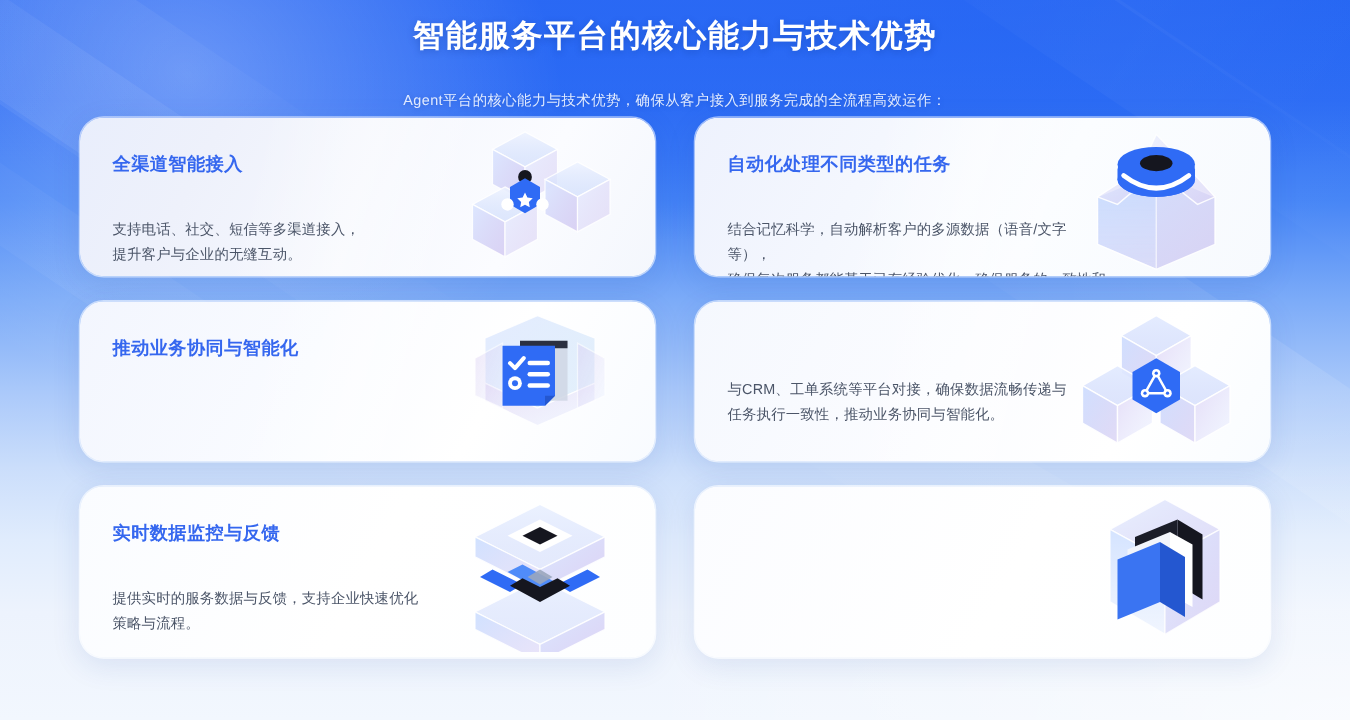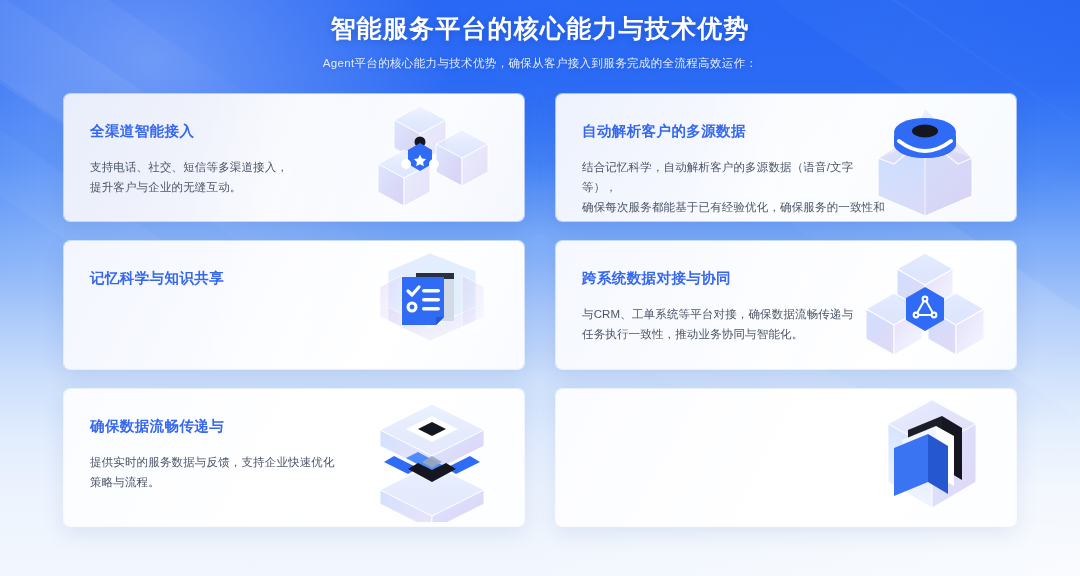--- a/index.html
+++ b/index.html
@@ -52,40 +52,40 @@
     background:radial-gradient(closest-side, rgba(255,255,255,.30), rgba(255,255,255,0));
     transform:rotate(25deg);
   }
   
   .header{ position:absolute; left:0; right:0; top:12px; text-align:center; z-index:4;}
   .h-title{
     font-size:25px; font-weight:700; color:#ffffff; letter-spacing:1.2px;
     text-shadow:0 1px 6px rgba(12,50,140,.32);
   }
   .h-sub{
-    margin-top:11px; font-size:11.5px; color:#e3ecff; letter-spacing:.35px;
+    margin-top:28px; font-size:11.5px; color:#e3ecff; letter-spacing:.35px;
     text-shadow:0 1px 4px rgba(12,50,140,.25);
   }
   
   .grid{
     position:absolute; left:63px; top:93px; width:954px;
     display:grid; grid-template-columns:462px 462px; gap:18px 30px;
     z-index:5;
   }
   .card{
-    position:relative; border-radius:7px; overflow:hidden;
+    position:relative; border-radius:20px; overflow:hidden;
     padding:28px 38px 22px 26px;
     box-shadow:0 6px 22px rgba(28,70,160,.10);
     border:1px solid rgba(255,255,255,.55);
   }
   .card .card-bg{ position:absolute; inset:0; z-index:0; }
   .card .card-body{ position:relative; z-index:2; width:330px;}
   .card-title{ font-size:14.5px; font-weight:700; color:#3567ef; letter-spacing:.4px; }
   .card-desc{
-    margin-top:16px; font-size:11.5px; line-height:1.75; color:#4b5568; letter-spacing:.15px;
+    margin-top:33px; font-size:11.5px; line-height:1.75; color:#4b5568; letter-spacing:.15px;
     white-space:pre-line;
   }
   .art{ position:absolute; right:16px; top:50%; transform:translateY(-50%); z-index:1; }
   .card.h1{ height:129px; }
   .card.h2{ height:130px; }
   .card.h3{ height:139px; }
 
   
   .surf-a{ background:linear-gradient(118deg,#e9eefc 0%,#eef1fb 22%,#f6f8fe 52%,#fbfcff 75%,#f4f7fd 100%); }
   .surf-b{ background:linear-gradient(118deg,#eef2fd 0%,#f4f7fe 30%,#fbfdff 60%,#f7fafe 100%); }
@@ -199,21 +199,21 @@
           </g>
 
           <ellipse cx="75" cy="52" rx="31" ry="14" fill="#2f6bf5"></ellipse>
           <path d="M44 44 a31 14 0 0 1 62 0 l0 8 a31 14 0 0 1 -62 0 z" fill="#2f6bf5"></path>
           <ellipse cx="75" cy="40" rx="31" ry="14" fill="#2f6bf5"></ellipse>
           <ellipse cx="75" cy="39" rx="13" ry="6.5" fill="#15161f"></ellipse>
           <path d="M49 49 q26 20 52 0" stroke="#ffffff" stroke-width="4" fill="none" stroke-linecap="round"></path>
         </svg>
       </div>
       <div class="card-body">
-        <div class="card-title">自动解析客户的多源数据</div>
+        <div class="card-title">自动化处理不同类型的任务</div>
         <div class="card-desc">结合记忆科学，自动解析客户的多源数据（语音/文字
 等），
 确保每次服务都能基于已有经验优化，确保服务的一致性和
 精准度。</div>
       </div>
     </div>
 
     <div class="card h2">
       <div class="card-bg surf-c"></div>
       <div class="sheen"></div>
@@ -243,21 +243,21 @@
           <path d="M86 76 L78 84 L78 76 Z" fill="#2457d0"></path>
           <path d="M50 50 l4 4 7 -8" stroke="#ffffff" stroke-width="3.2" fill="none" stroke-linecap="round" stroke-linejoin="round"></path>
           <rect x="64" y="48" width="18" height="3.6" rx="1.8" fill="#ffffff"></rect>
           <rect x="64" y="57" width="18" height="3.6" rx="1.8" fill="#ffffff"></rect>
           <rect x="64" y="66" width="18" height="3.6" rx="1.8" fill="#ffffff"></rect>
           <circle cx="54" cy="66" r="5.5" fill="#ffffff"></circle>
           <circle cx="54" cy="66" r="2.4" fill="#2f6bf5"></circle>
         </svg>
       </div>
       <div class="card-body">
-        <div class="card-title">记忆科学与知识共享</div>
+        <div class="card-title">推动业务协同与智能化</div>
       </div>
     </div>
 
     <div class="card h2">
       <div class="card-bg surf-d"></div>
       <div class="sheen"></div>
       <div class="art">
         <svg width="150" height="124" viewBox="0 0 150 124">
           <defs>
             <linearGradient id="g4a" x1="0" y1="0" x2="0" y2="1">
@@ -294,21 +294,20 @@
           </g>
           <circle cx="75" cy="58" r="3.4" fill="#ffffff"></circle>
           <circle cx="66" cy="74" r="3.4" fill="#ffffff"></circle>
           <circle cx="84" cy="74" r="3.4" fill="#ffffff"></circle>
           <circle cx="75" cy="58" r="1.3" fill="#2f6bf5"></circle>
           <circle cx="66" cy="74" r="1.3" fill="#2f6bf5"></circle>
           <circle cx="84" cy="74" r="1.3" fill="#2f6bf5"></circle>
         </svg>
       </div>
       <div class="card-body">
-        <div class="card-title">跨系统数据对接与协同</div>
         <div class="card-desc">与CRM、工单系统等平台对接，确保数据流畅传递与
 任务执行一致性，推动业务协同与智能化。</div>
       </div>
     </div>
 
     <div class="card h3">
       <div class="card-bg surf-e"></div>
       <div class="sheen"></div>
       <div class="art">
         <svg width="152" height="132" viewBox="0 0 152 132">
@@ -342,21 +341,21 @@
 
           <path d="M38 66 L62 78 L52 84 L28 72 Z" fill="#2f6bf5"></path>
           <path d="M114 66 L90 78 L100 84 L124 72 Z" fill="#2f6bf5"></path>
           <path d="M62 62 L88 76 L76 82 L50 68 Z" fill="#3f82f8" opacity=".9"></path>
 
           <path d="M76 92 L52 79 L62 73 L76 80 L90 73 L100 79 Z" fill="#15161f"></path>
           <path d="M76 66 L86 72 L76 78 L66 72 Z" fill="#9aa6bd" opacity=".9"></path>
         </svg>
       </div>
       <div class="card-body">
-        <div class="card-title">确保数据流畅传递与</div>
+        <div class="card-title">实时数据监控与反馈</div>
         <div class="card-desc">提供实时的服务数据与反馈，支持企业快速优化
 策略与流程。</div>
       </div>
     </div>
 
     <div class="card h3">
       <div class="card-bg surf-f"></div>
       <div class="sheen"></div>
       <div class="art">
         <svg width="150" height="132" viewBox="0 0 150 132">

